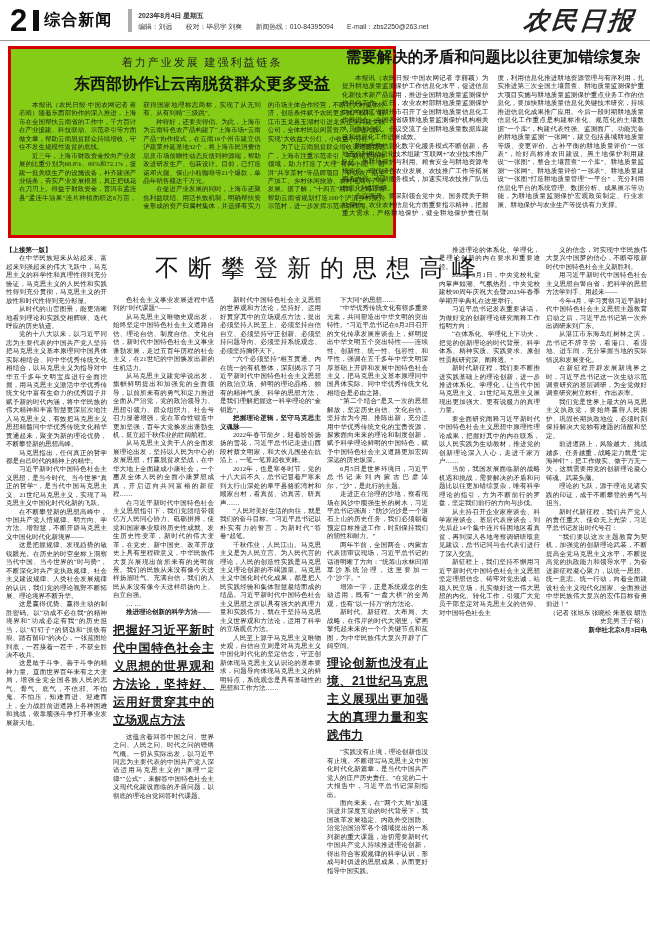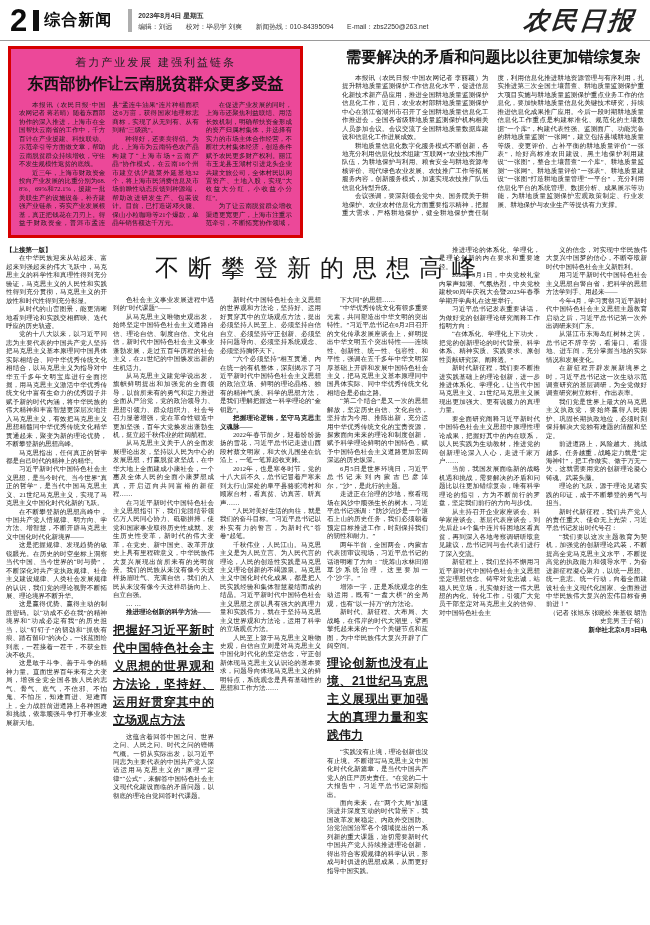--- a/index.html
+++ b/index.html
@@ -30,22 +30,22 @@
   .bodytext{font-size:6.5px;line-height:1.3;text-align:justify;
             overflow:hidden;word-break:break-all;}
   p.jump{font-weight:bold;text-indent:0;}
   p.sub{font-weight:bold;}
   p.bigsub{font-family:"Liberation Sans",sans-serif;font-weight:bold;
            font-size:12px;line-height:1.5;text-indent:0;margin:4px 0;text-decoration:underline;}
   p.dots{letter-spacing:2px;}
   p.sig{text-align:right;text-indent:0;}
   p.date{text-align:right;text-indent:0;font-weight:bold;}
   
-  .redbox{position:absolute;left:8px;top:46px;width:295px;height:192px;
-          box-sizing:border-box;border:3px solid #d60000;background:#ec4899;
+  .redbox{position:absolute;left:8px;top:46px;width:388px;height:192px;
+          box-sizing:border-box;border:3px solid #d60000;background:#84cc16;
           padding:5px 8px 4px 8px;}
   .kicker{text-align:center;font-size:11px;letter-spacing:2px;color:#222;
           margin:1px 0 2px 0;text-indent:0;}
   .redhead{text-align:center;font-weight:bold;font-size:16px;line-height:24px;
            color:#111;margin:0 0 5px 0;text-indent:0;white-space:nowrap;}
   .redbody{height:132px;column-count:3;column-gap:7px;}
   
   .rart{position:absolute;left:342px;top:44px;width:302px;height:194px;}
   .rhead{text-align:center;font-weight:bold;font-size:15.5px;line-height:22px;
          white-space:nowrap;color:#111;margin:2px 0 6px 0;text-indent:0;}

